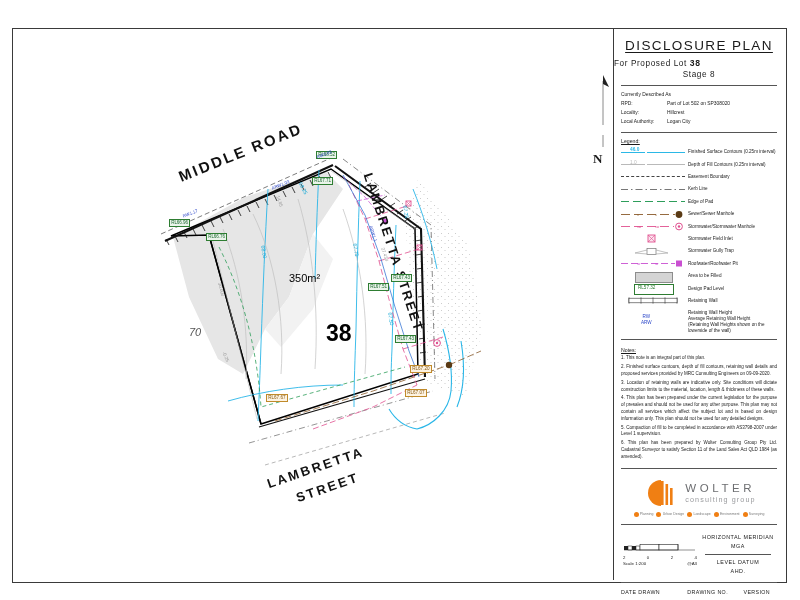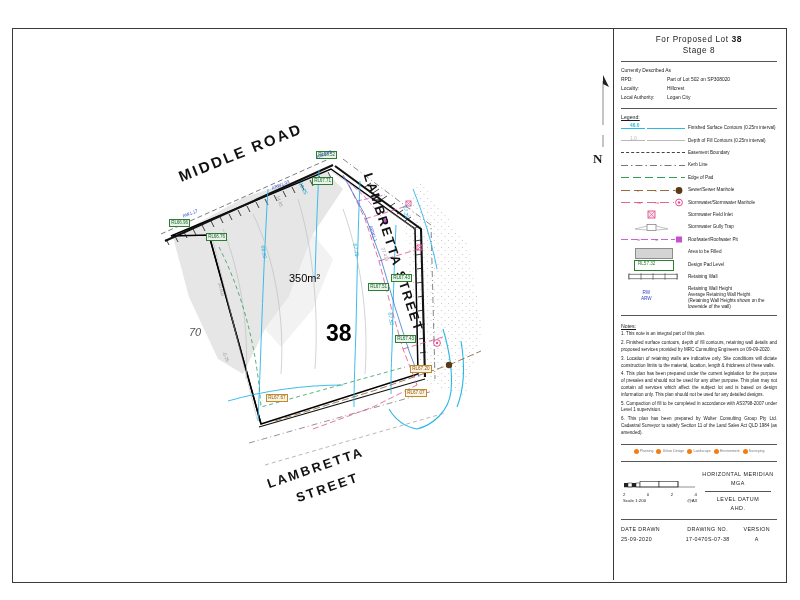--- a/index.html
+++ b/index.html
@@ -45,21 +45,21 @@
   .rw{position:absolute;font-size:4.4px;color:#2b46c8;white-space:nowrap;}
   
   .gd{position:absolute;font-size:4.6px;color:#9a9a9a;white-space:nowrap;}
 
   
   #tblock{position:absolute;left:600px;top:0;width:171px;height:551px;
           border-left:1.6px solid #3a3a3a;box-sizing:border-box;}
   .tb-pad{padding:0 7px;}
   #tb-title{text-align:center;font-size:13.5px;letter-spacing:1.4px;
             margin-top:9px;text-decoration:underline;text-underline-offset:2px;}
-  #tb-sub1{text-align:center;font-size:8.2px;margin-top:5px;letter-spacing:.6px;}
+  #tb-sub1{text-align:left;font-size:8.2px;margin-top:5px;letter-spacing:.6px;}
   #tb-sub1 b{font-size:8.6px;}
   #tb-sub2{text-align:center;font-size:8.2px;margin-top:2px;letter-spacing:.6px;}
   .hr{border-top:.8px solid #555;margin:6px 7px 0 7px;}
 
   .desc{font-size:4.9px;margin-top:4px;line-height:1.85;}
   .desc .row{display:flex;}
   .desc .k{width:46px;}
   .desc .v{flex:1;}
 
   #legendTitle{font-size:5.2px;text-decoration:underline;margin-top:5px;}
@@ -283,20 +283,21 @@
         <div class="rw" style="left: 360px; top: 196px; transform: rotate(72deg); transform-origin: 0px 0px;">ARW1.1</div>
         <div class="gd" style="left: 267px; top: 166px; transform: rotate(70deg); transform-origin: 0px 0px;">14.85</div>
         <div class="gd" style="left: 213px; top: 322px; transform: rotate(66deg); transform-origin: 0px 0px;">-0.25</div>
         <div class="gd" style="left: 372px; top: 218px; transform: rotate(72deg); transform-origin: 0px 0px;">27.434</div>
         <div class="gd" style="left: 209px; top: 253px; transform: rotate(76deg); transform-origin: 0px 0px;">30.000</div>
       </div>
   </div>
 
   <div id="tblock">
 
+    <div id="tb-title">DISCLOSURE PLAN</div>
 
     <div id="tb-sub1">
       <span>For Proposed Lot</span>
       <b>38</b>
     </div>
     <div id="tb-sub2">Stage 8</div>
 
     <div class="hr"></div>
 
     <div class="tb-pad">
@@ -469,20 +470,32 @@
           <div class="note">1. This note is an integral part of this plan.</div>
           <div class="note">2. Finished surface contours, depth of fill contours, retaining wall details and proposed services provided by MRC Consulting Engineers on 09-09-2020.</div>
           <div class="note">3. Location of retaining walls are indicative only. Site conditions will dictate construction limits to the material, location, length &amp; thickness of these walls.</div>
           <div class="note">4. This plan has been prepared under the current legislation for the purpose of presales and should not be used for any other purpose. This plan may not contain all services which affect the subject lot and is based on design information only. This plan should not be used for any detailed designs.</div>
           <div class="note">5. Compaction of fill to be completed in accordance with AS3798-2007 under Level 1 supervision.</div>
           <div class="note">6. This plan has been prepared by Wolter Consulting Group Pty Ltd. Cadastral Surveyor to satisfy Section 11 of the Land Sales Act QLD 1984 (as amended).</div>
         </div>
 
       <div class="hr" style="margin:7px 0 0 0;"></div>
 
+      <div id="logo">
+        <svg width="38" height="30" viewBox="0 0 38 30">
+          <path d="M19,2 A13,13 0 1 0 19,28 L19,2 Z" fill="#f07f13"></path>
+          <rect x="19" y="3" width="2.6" height="24" fill="#f07f13"></rect>
+          <rect x="23.5" y="6" width="2.6" height="21" fill="#f07f13"></rect>
+          <rect x="28" y="10" width="2.6" height="17" fill="#f07f13"></rect>
+        </svg>
+        <div id="logotext">
+          <div id="logo-w">WOLTER</div>
+          <div id="logo-c">consulting group</div>
+        </div>
+      </div>
       <div id="logo-services">
           <div class="svc">
             <span class="svcdot" style="background: rgb(240, 127, 19);"></span>
             <span>Planning</span>
           </div>
           <div class="svc">
             <span class="svcdot" style="background: rgb(240, 127, 19);"></span>
             <span>Urban Design</span>
           </div>
           <div class="svc">

